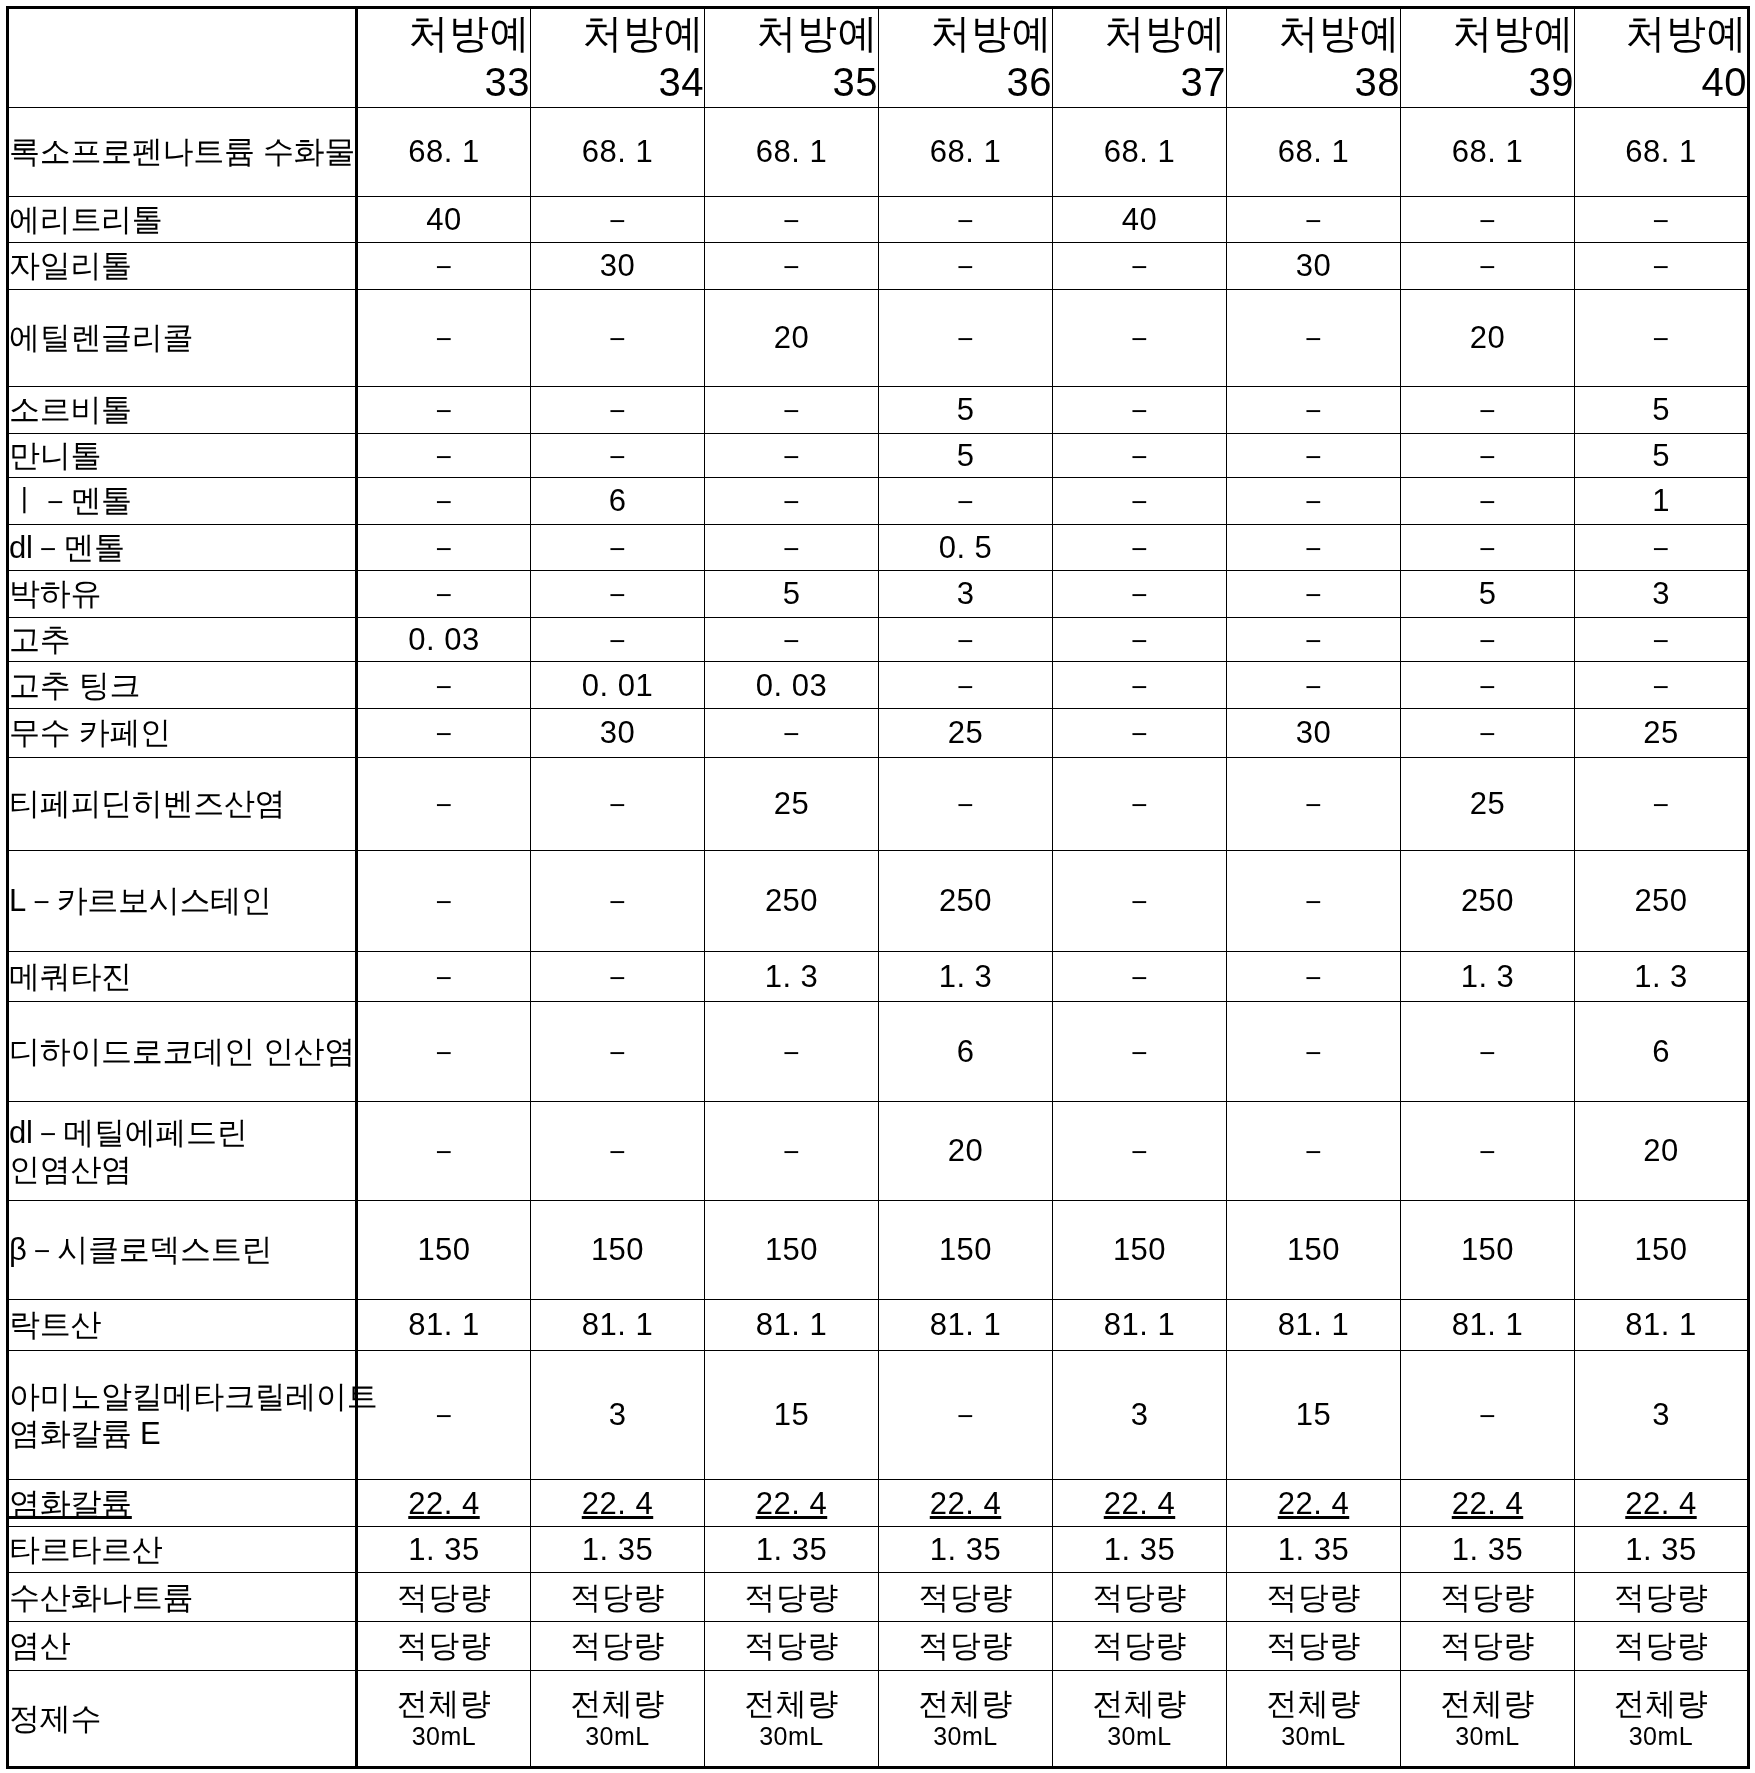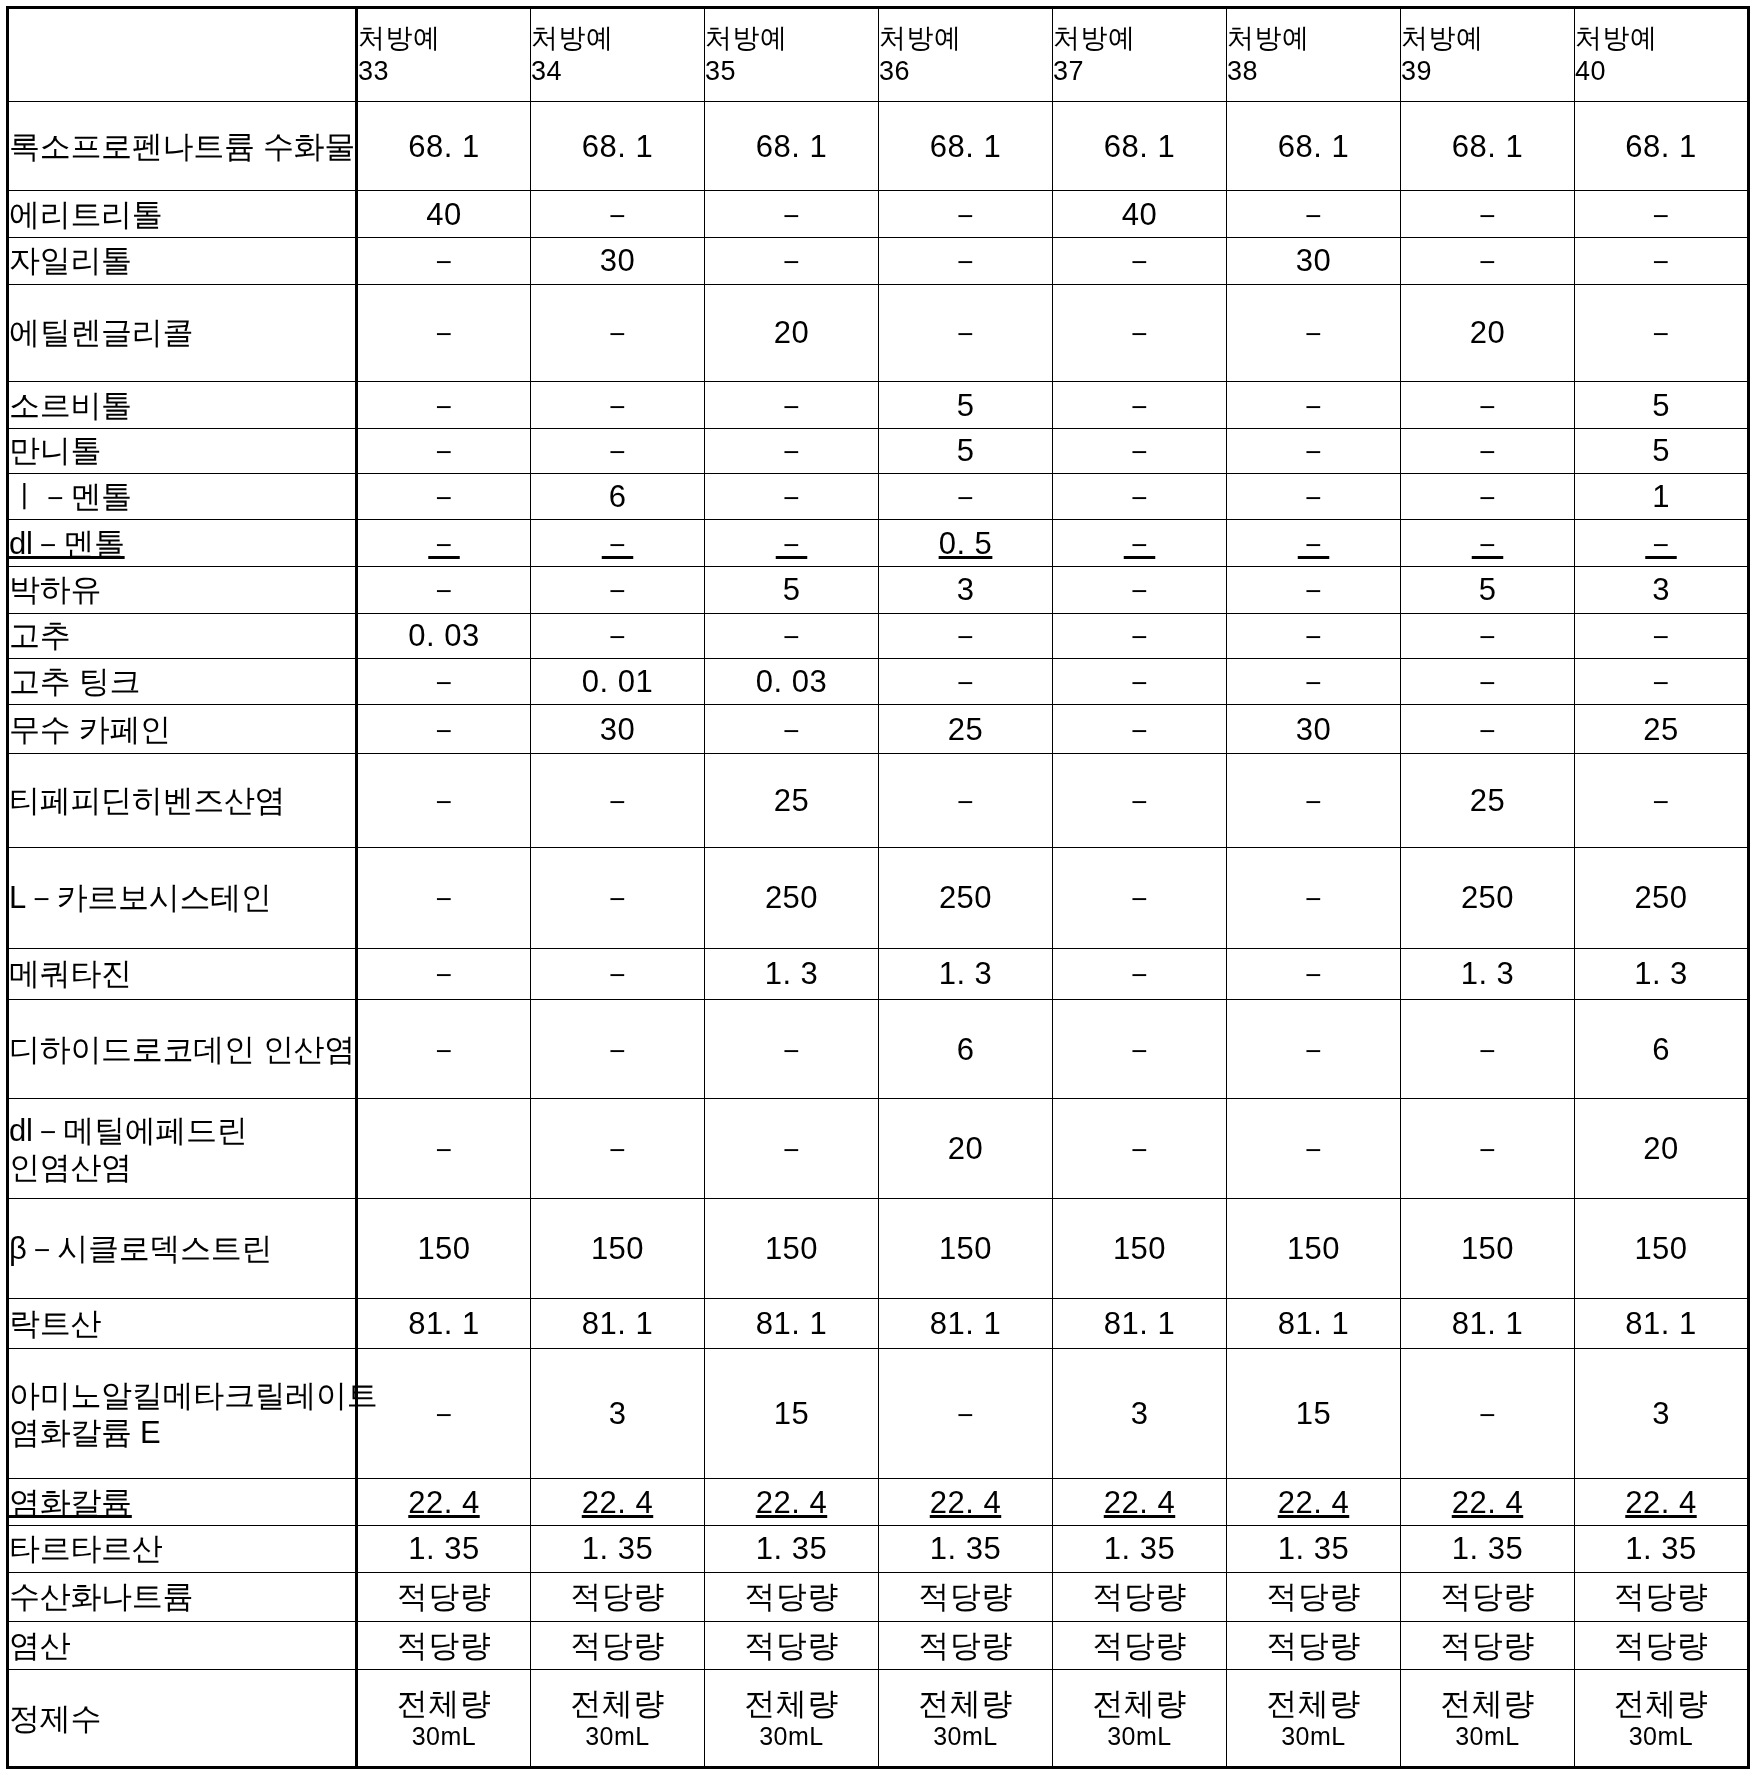--- a/index.html
+++ b/index.html
@@ -36,22 +36,22 @@
     vertical-align: middle;
     font-weight: normal;
   }
   
   .sep-left { border-left: 3px solid #000 !important; }
 
   thead th {
     border-bottom: 3px solid #000;
   }
   th.hd {
-    text-align: left;
-    font-size: 27px;
+    text-align: right;
+    font-size: 40px;
     line-height: 1.22;
     letter-spacing: 0.5px;
     padding: 6px 2px 8px 2px;
     height: 92px;
   }
   th.hd .hnum { display: block; }
   th.corner {
     border-left: none;
     border-top: none;
   }
@@ -181,21 +181,21 @@
           <td class="rowlabel">ㅣ－멘톨</td>
           <td class="val sep-left">－</td>
           <td class="val">6</td>
           <td class="val">－</td>
           <td class="val">－</td>
           <td class="val">－</td>
           <td class="val">－</td>
           <td class="val">－</td>
           <td class="val">1</td>
         </tr>
-        <tr style="height: 46px; text-decoration: underline;">
+        <tr style="height: 46px;">
           <td class="rowlabel">dl－멘톨</td>
           <td class="val sep-left">－</td>
           <td class="val">－</td>
           <td class="val">－</td>
           <td class="val">0. 5</td>
           <td class="val">－</td>
           <td class="val">－</td>
           <td class="val">－</td>
           <td class="val">－</td>
         </tr>

